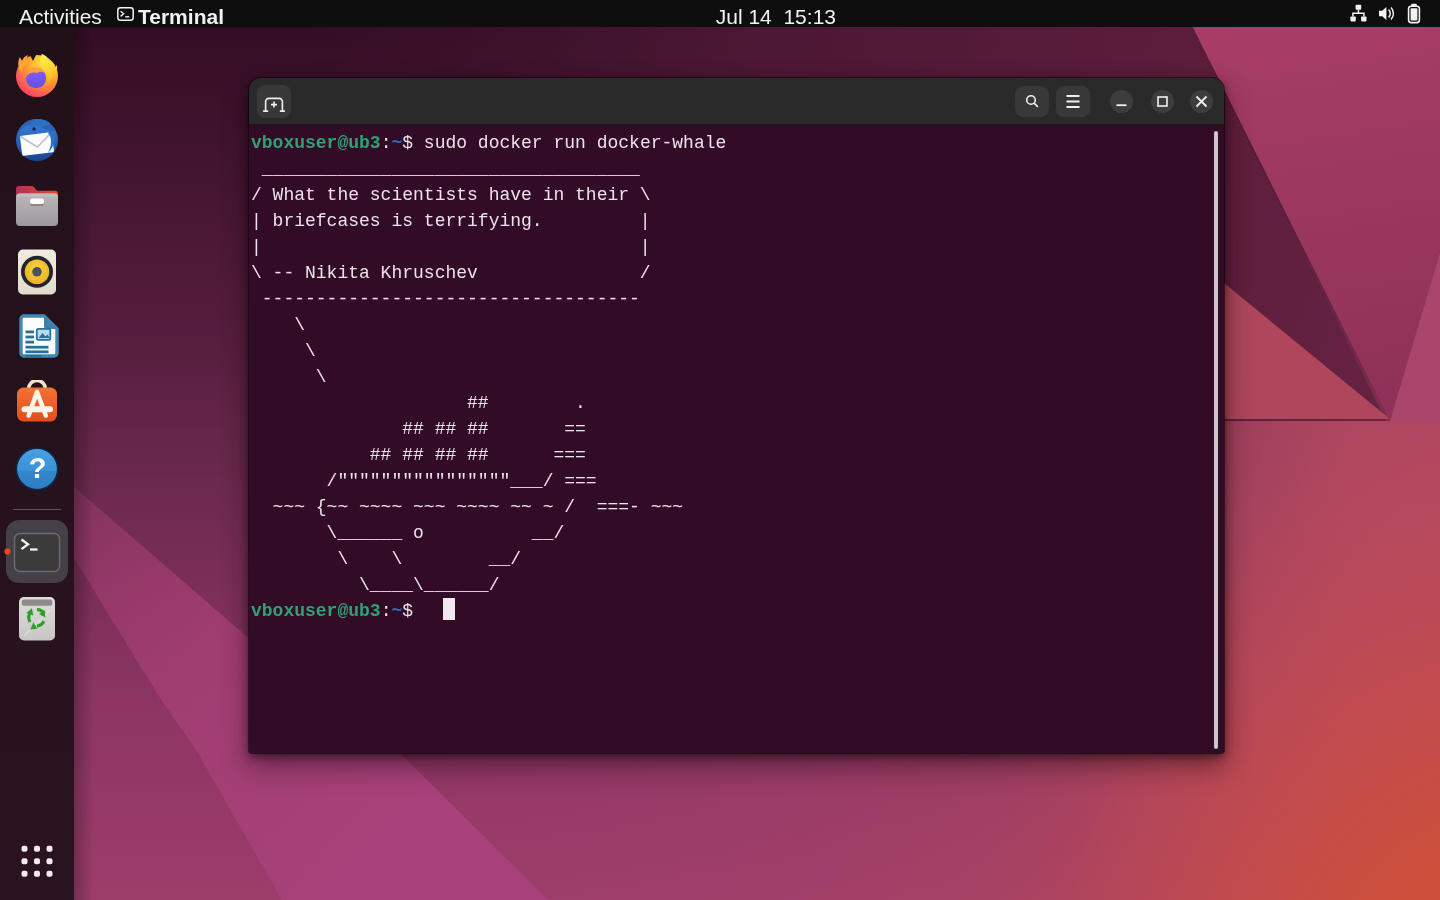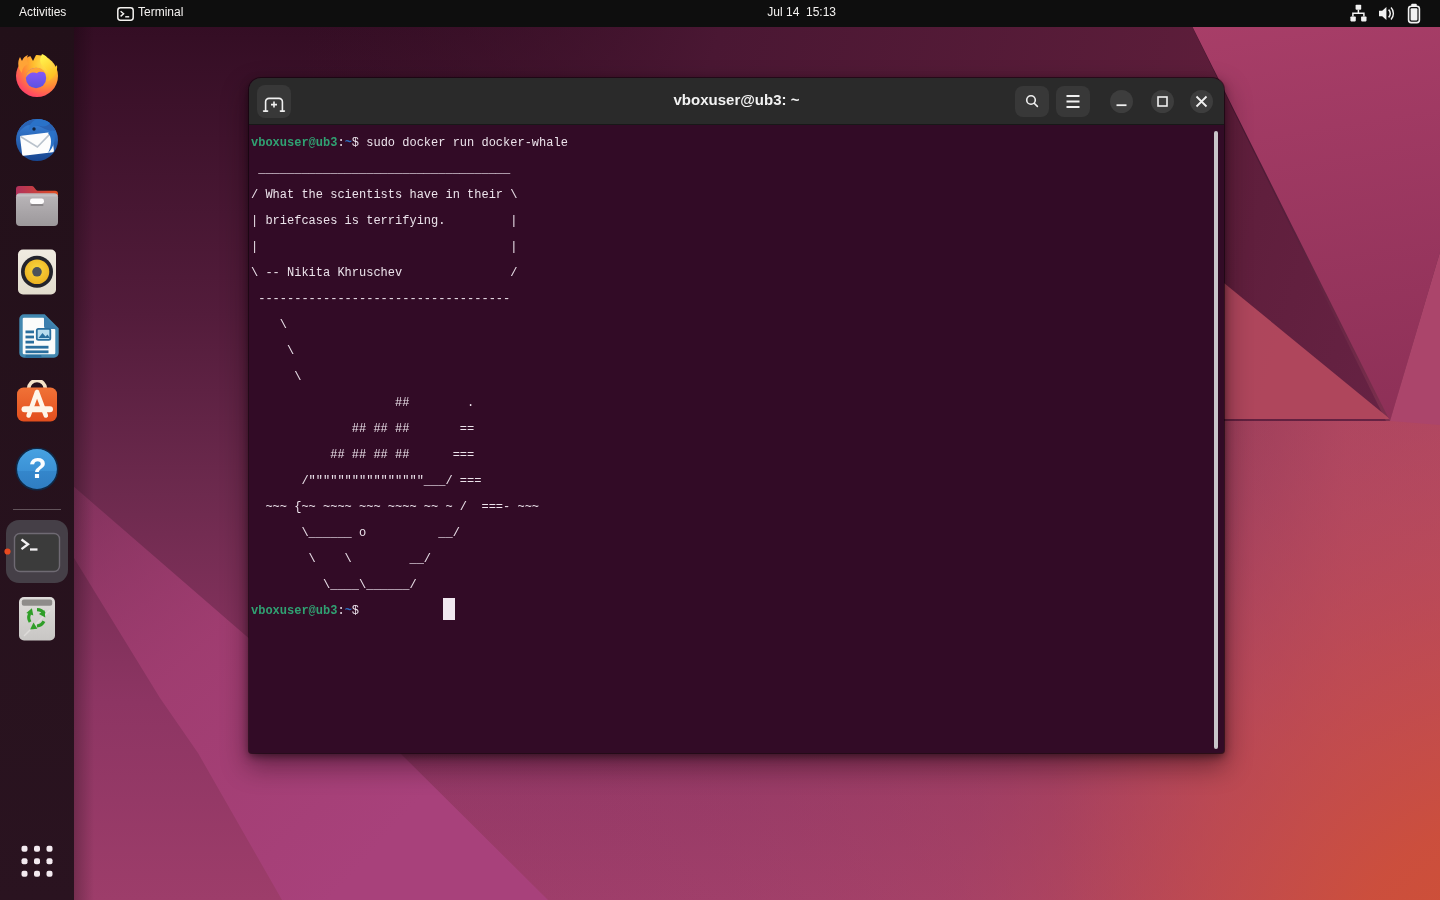--- a/index.html
+++ b/index.html
@@ -1,29 +1,29 @@
 <!DOCTYPE html>
 <html><head><meta charset="utf-8"><title>u</title>
 <style>
 html,body{margin:0;padding:0;width:1440px;height:900px;overflow:hidden;background:#000;}
 body{font-family:"Liberation Sans",sans-serif;position:relative;}
 #wall{position:absolute;left:0;top:0;}
-#topbar{position:absolute;left:0;top:0;width:1440px;height:27px;background:#0e0e0e;color:#f4f2f0;font-size:12px;}
+#topbar{position:absolute;left:0;top:0;width:1440px;height:27px;background:#0e0e0e;color:#f4f2f0;font-size:21px;}
 #topbar .act{position:absolute;left:19px;top:5px;}
-#topbar .term{position:absolute;left:138px;top:5px;font-weight:400;}
+#topbar .term{position:absolute;left:138px;top:5px;font-weight:700;}
 #topbar .clock{position:absolute;left:680px;width:156px;text-align:right;top:5px;font-weight:500;}
 #dock{position:absolute;left:0;top:27px;width:74px;height:873px;background:linear-gradient(#221019,#2a1320);}
 #dock svg{position:absolute;}
 #sep{position:absolute;left:13px;top:482px;width:48px;height:1px;background:rgba(255,255,255,0.28);}
 #win{position:absolute;left:249px;top:78px;width:975px;height:675px;border-radius:12px 12px 3px 3px;background:#320b26;box-shadow:0 0 0 1px rgba(12,1,9,0.55),0 3px 9px rgba(0,0,0,0.5),0 12px 26px 2px rgba(22,2,12,0.42);}
 #titlebar{position:absolute;left:0;top:0;width:975px;height:47px;background:#2a2a2a;border-radius:12px 12px 0 0;border-bottom:1px solid #181818;box-sizing:border-box;}
 #title{position:absolute;left:0;top:13px;width:975px;text-align:center;color:#f2f2f2;font-weight:bold;font-size:15px;}
 .sqbtn{position:absolute;background:#383838;border-radius:8px;}
 .cbtn{position:absolute;width:23px;height:23px;border-radius:50%;background:#3d3d3d;top:12px;}
-#term{position:absolute;left:2px;top:52px;margin:0;font-family:"Liberation Mono",monospace;font-size:12px;line-height:26px;color:#ece3eb;white-space:pre;}
+#term{position:absolute;left:2px;top:52px;margin:0;font-family:"Liberation Mono",monospace;font-size:18px;line-height:26px;color:#ece3eb;white-space:pre;}
 #term .g{color:#30a172;font-weight:bold;}
 #term .b{color:#2c6cbd;font-weight:bold;}
 #cursor{position:absolute;left:194px;top:520px;width:12px;height:22px;background:#f1e8f0;}
 #sbar{position:absolute;left:965px;top:53px;width:4px;height:618px;border-radius:2px;background:#c9c5c9;}
 </style></head>
 <body>
 <svg id="wall" width="1440" height="900" viewBox="0 0 1440 900">
 <defs>
 <linearGradient id="base" x1="0" y1="0" x2="0" y2="900" gradientUnits="userSpaceOnUse">
 <stop offset="0" stop-color="#310c22"></stop>
@@ -265,21 +265,20 @@
 </div>
 
 <div id="win">
 <div id="titlebar">
 <div class="sqbtn" style="left:8px;top:7px;width:34px;height:33px;"></div>
 <svg style="position:absolute;left:13px;top:17px" width="24" height="18" viewBox="0 0 24 18">
 <path d="M3.6,16 v-9.2 a3.4,3.4 0 0 1 3.4,-3.4 h10 a3.4,3.4 0 0 1 3.4,3.4 v9.2" fill="none" stroke="#f0f0f0" stroke-width="1.6"></path>
 <path d="M1.6,16.1 h4 M18.4,16.1 h4" stroke="#f0f0f0" stroke-width="1.6" stroke-linecap="round"></path>
 <path d="M12,6.6 v6 M9,9.6 h6" stroke="#f0f0f0" stroke-width="1.6"></path>
 </svg>
-<div id="title">vboxuser@ub3: ~</div>
 <div class="sqbtn" style="left:766px;top:8px;width:34px;height:31px;"></div>
 <svg style="position:absolute;left:775px;top:15px" width="17" height="17" viewBox="0 0 17 17">
 <circle cx="7" cy="7" r="4.3" fill="none" stroke="#f0f0f0" stroke-width="1.6"></circle>
 <path d="M10.2,10.2 L13.4,13.4" stroke="#f0f0f0" stroke-width="1.6" stroke-linecap="round"></path>
 </svg>
 <div class="sqbtn" style="left:806.5px;top:8px;width:34px;height:31px;"></div>
 <svg style="position:absolute;left:816px;top:16px" width="16" height="15" viewBox="0 0 16 15">
 <path d="M1.5,2 h13 M1.5,7.5 h13 M1.5,13 h13" stroke="#f0f0f0" stroke-width="1.9"></path>
 </svg>
 <div class="cbtn" style="left:860.5px;"></div>

